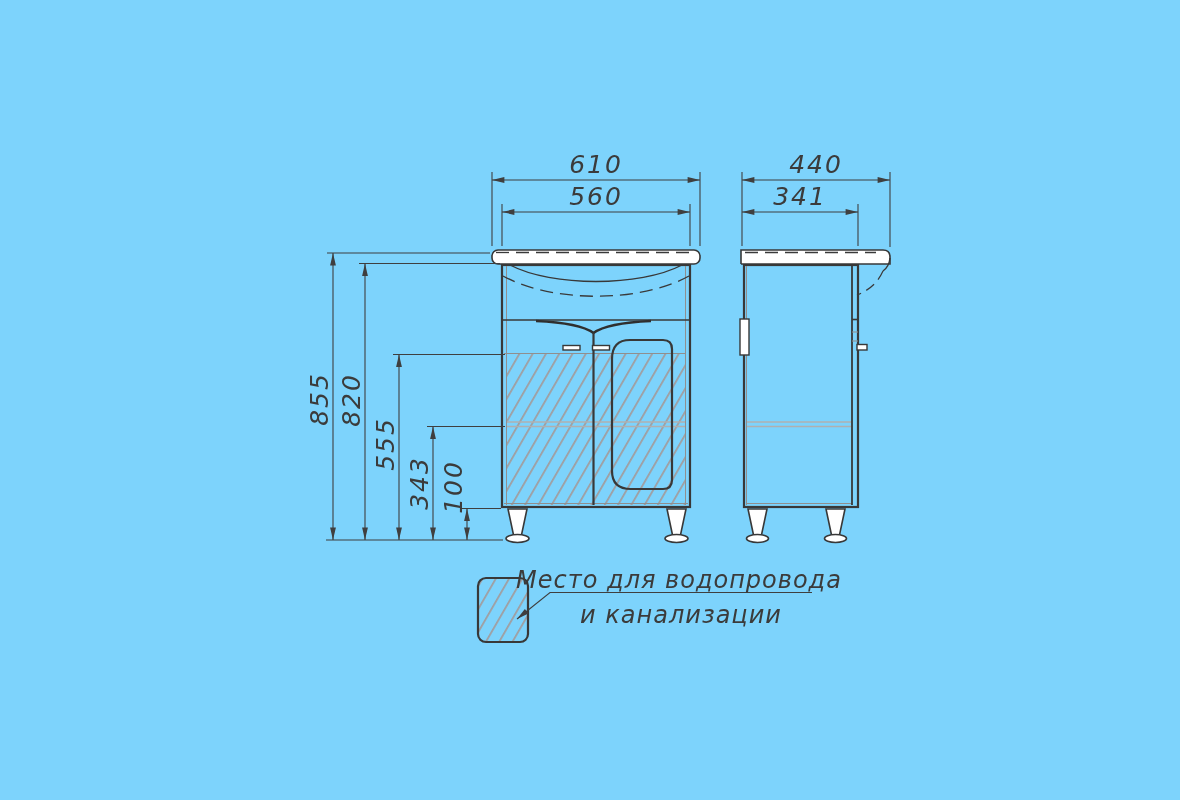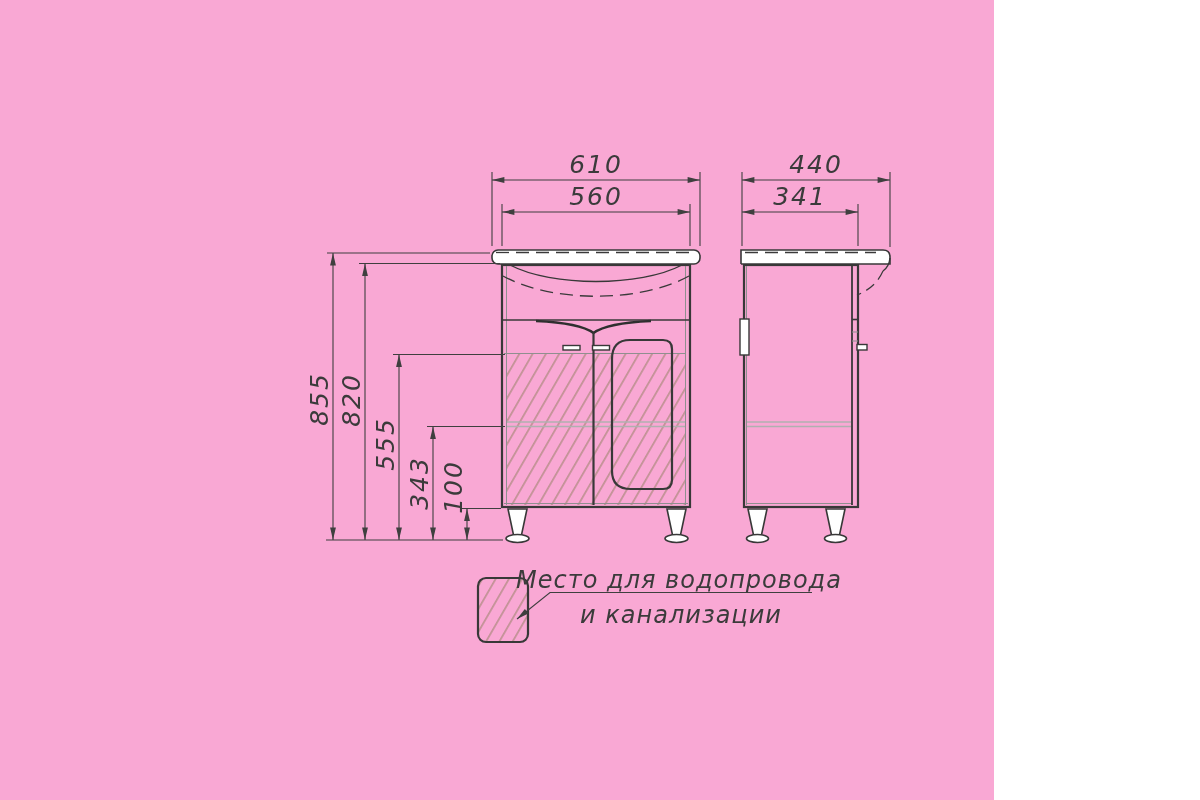--- a/index.html
+++ b/index.html
@@ -1,16 +1,16 @@
 <!DOCTYPE html>
 <html><head>
 <meta charset="utf-8">
 <style>
   html,body{margin:0;padding:0;background:#ffffff;width:1200px;height:800px;overflow:hidden;}
-  .stage{width:994px;height:800px;background:#f9a8d4;position:relative;}
+  .stage{width:1180px;height:800px;background:#7dd3fc;position:relative;}
   svg{display:block;}
   .ol   {stroke:#383838;fill:none;stroke-width:2.2;}
   .ol18 {stroke:#383838;fill:none;stroke-width:1.8;}
   .ol16 {stroke:#383838;fill:none;stroke-width:1.6;}
   .ol13 {stroke:#383838;fill:none;stroke-width:1.4;}
   .thin {stroke:#8f8f8f;fill:none;stroke-width:1;}
   .dim  {stroke:#3f3f3f;fill:none;stroke-width:1.1;}
   .dash {stroke:#3a3a3a;fill:none;stroke-width:1.3;stroke-dasharray:13 7;}
   .dashc{stroke:#3a3a3a;fill:none;stroke-width:1.2;stroke-dasharray:10 6;}
   .shelf{stroke:#b0b0b0;fill:none;stroke-width:1.3;}

